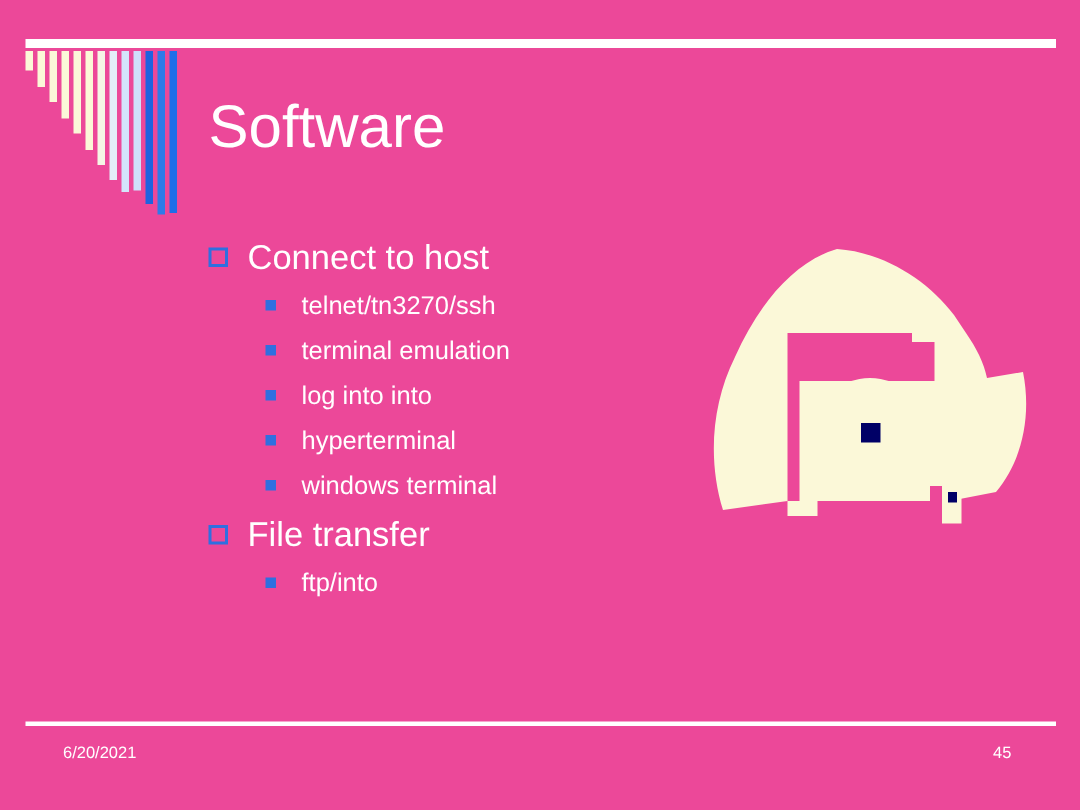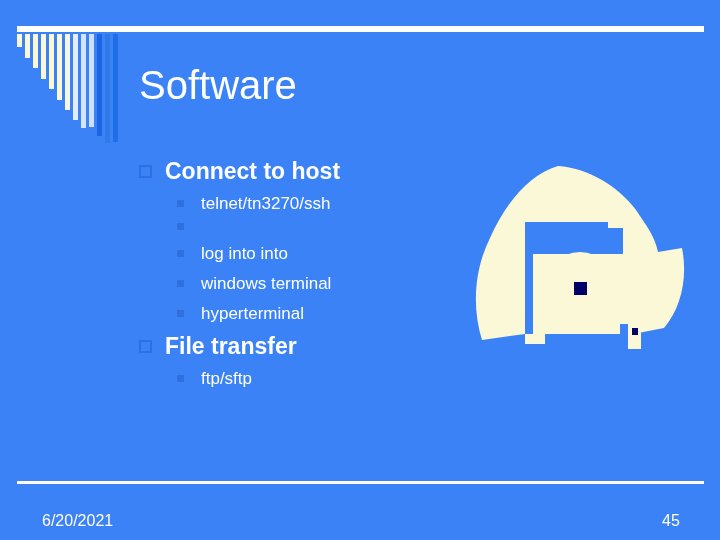--- a/index.html
+++ b/index.html
@@ -58,21 +58,20 @@
     width: 380px;
   }
 
   .lvl1 {
     display: flex;
     align-items: baseline;
     color: #ffffff;
     font-size: 23px;
     line-height: 1.0;
     margin-bottom: 12px;
-    font-weight: bold;
   }
   .lvl1 .bul {
     flex: 0 0 auto;
     width: 13px; height: 13px;
     box-sizing: border-box;
     border: 2px solid #2f6fe0;
     background: transparent;
     margin-right: 13px;
     position: relative;
     top: -1px;
@@ -108,31 +107,30 @@
     top: 158px;
     width: 252px;
     height: 244px;
     pointer-events: none;
   }
 
   
   .footer-text {
     position: absolute;
     color: #ffffff;
-    font-size: 16px;
+    font-size: 11px;
     white-space: nowrap;
-    margin-top: 16px;
   }
   #footer-date  { left: 42px;  top: 496px; }
   #footer-page  { left: 662px; top: 496px; }
 </style>
 </head>
 <body>
 
-<div id="slide" style="background: #3b82f6;">
+<div id="slide" style="background: #ec4899;">
 
   <div class="rule" id="top-rule" style="background: rgb(255, 255, 255);"></div>
 
   <div id="bar-fan">
       <div class="bar" style="left: 17px; height: 13px; background: rgb(251, 248, 216);"></div>
       <div class="bar" style="left: 25px; height: 24px; background: rgb(251, 248, 216);"></div>
       <div class="bar" style="left: 33px; height: 34px; background: rgb(251, 248, 216);"></div>
       <div class="bar" style="left: 41px; height: 45px; background: rgb(251, 248, 216);"></div>
       <div class="bar" style="left: 49px; height: 55px; background: rgb(251, 248, 216);"></div>
       <div class="bar" style="left: 57px; height: 66px; background: rgb(251, 248, 216);"></div>
@@ -154,45 +152,46 @@
         <span class="bul" style="border-color: rgb(47, 111, 224);"></span>
         <span class="txt">Connect to host</span>
       </div>
       <div class="sublist">
         <div class="lvl2">
           <span class="bul" style="background: rgb(47, 111, 224);"></span>
           <span class="txt">telnet/tn3270/ssh</span>
         </div>
         <div class="lvl2">
           <span class="bul" style="background: rgb(47, 111, 224);"></span>
+          <span class="txt">terminal emulation</span>
         </div>
         <div class="lvl2">
           <span class="bul" style="background: rgb(47, 111, 224);"></span>
           <span class="txt">log into into</span>
         </div>
         <div class="lvl2">
           <span class="bul" style="background: rgb(47, 111, 224);"></span>
+          <span class="txt">hyperterminal</span>
+        </div>
+        <div class="lvl2">
+          <span class="bul" style="background: rgb(47, 111, 224);"></span>
           <span class="txt">windows terminal</span>
-        </div>
-        <div class="lvl2">
-          <span class="bul" style="background: rgb(47, 111, 224);"></span>
-          <span class="txt">hyperterminal</span>
         </div>
       </div>
     </div>
 
     <div class="group" id="group-file">
       <div class="lvl1">
         <span class="bul" style="border-color: rgb(47, 111, 224);"></span>
         <span class="txt">File transfer</span>
       </div>
       <div class="sublist">
         <div class="lvl2">
           <span class="bul" style="background: rgb(47, 111, 224);"></span>
-          <span class="txt">ftp/sftp</span>
+          <span class="txt">ftp/into</span>
         </div>
       </div>
     </div>
 
   </div>
 
   <svg id="floppy-art" viewBox="0 0 252 244">
     <path fill="#fbf8d8" d="M 90,8
              C 120,10 150,28 168,52
              L 176,64

